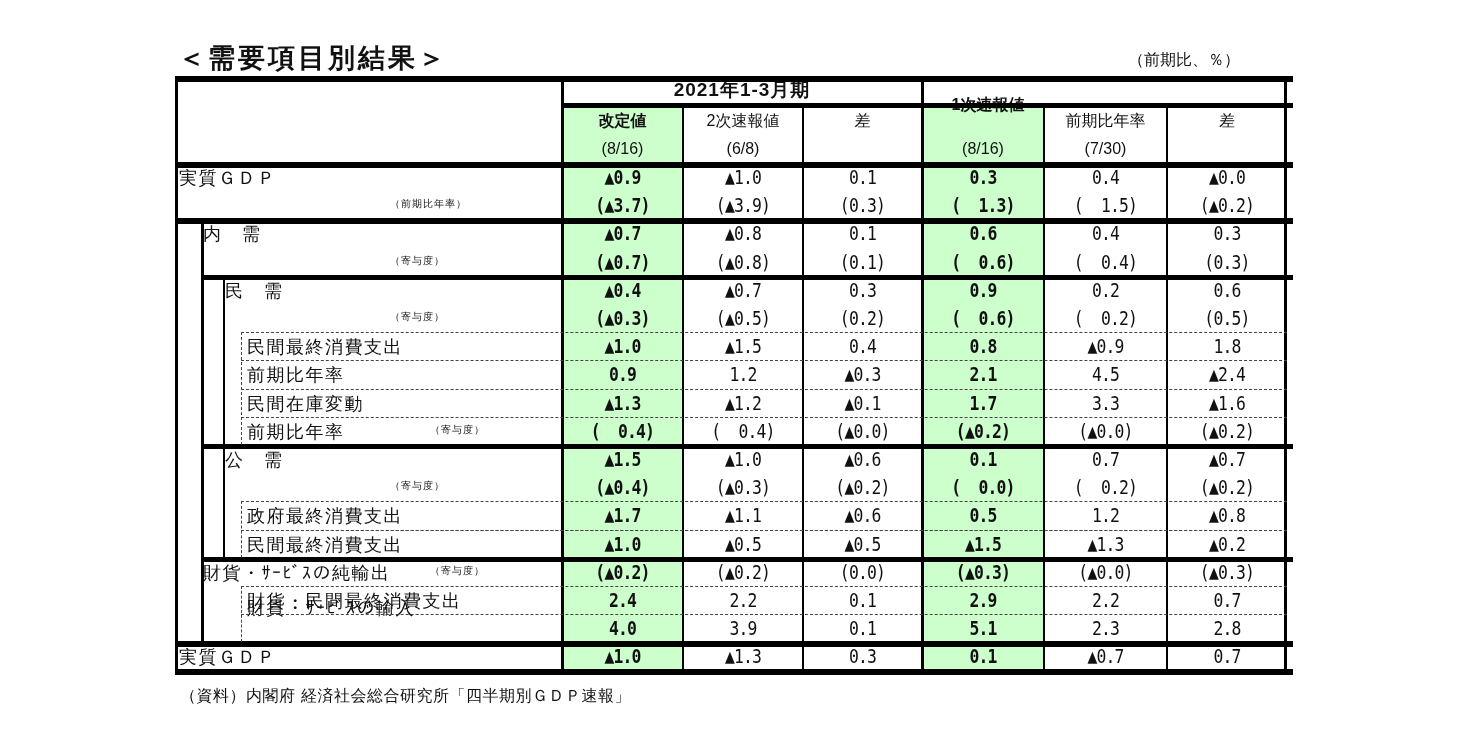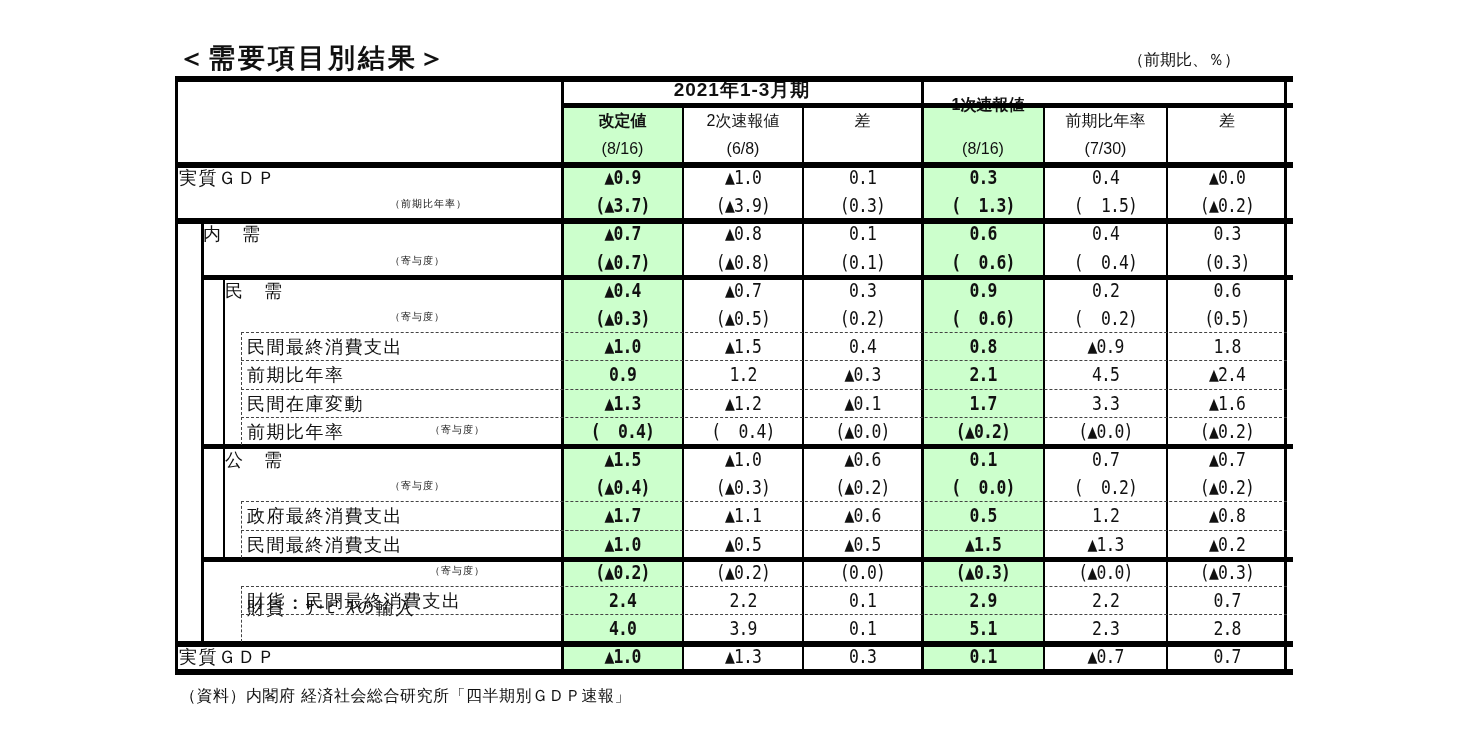--- a/index.html
+++ b/index.html
@@ -153,20 +153,21 @@
     <div class="cell num" style="left: 869px; top: 425.4px; width: 123px; height: 28.2px;">1.2</div>
     <div class="cell num" style="left: 992px; top: 425.4px; width: 120px; height: 28.2px;">▲0.8</div>
     <div class="label" style="left: 72px; top: 456.6px;">民間最終消費支出</div>
     <div class="sub" style="left: 215px; top: 459.6px;"></div>
     <div class="cell num bold" style="left: 387px; top: 453.6px; width: 121px; height: 28.2px;">▲1.0</div>
     <div class="cell num" style="left: 508px; top: 453.6px; width: 120px; height: 28.2px;">▲0.5</div>
     <div class="cell num" style="left: 628px; top: 453.6px; width: 119px; height: 28.2px;">▲0.5</div>
     <div class="cell num bold" style="left: 747px; top: 453.6px; width: 122px; height: 28.2px;">▲1.5</div>
     <div class="cell num" style="left: 869px; top: 453.6px; width: 123px; height: 28.2px;">▲1.3</div>
     <div class="cell num" style="left: 992px; top: 453.6px; width: 120px; height: 28.2px;">▲0.2</div>
+    <div class="label" style="left: 28px; top: 484.8px;">財貨・ｻｰﾋﾞｽの純輸出</div>
     <div class="sub" style="left: 255px; top: 487.8px;">（寄与度）</div>
     <div class="cell num bold" style="left: 387px; top: 481.8px; width: 121px; height: 28.2px;">(▲0.2)</div>
     <div class="cell num" style="left: 508px; top: 481.8px; width: 120px; height: 28.2px;">(▲0.2)</div>
     <div class="cell num" style="left: 628px; top: 481.8px; width: 119px; height: 28.2px;">(0.0)</div>
     <div class="cell num bold" style="left: 747px; top: 481.8px; width: 122px; height: 28.2px;">(▲0.3)</div>
     <div class="cell num" style="left: 869px; top: 481.8px; width: 123px; height: 28.2px;">(▲0.0)</div>
     <div class="cell num" style="left: 992px; top: 481.8px; width: 120px; height: 28.2px;">(▲0.3)</div>
     <div class="label" style="left: 72px; top: 513px;">財貨・民間最終消費支出</div>
     <div class="sub" style="left: 215px; top: 516px;"></div>
     <div class="cell num bold" style="left: 387px; top: 510px; width: 121px; height: 28.2px;">2.4</div>

